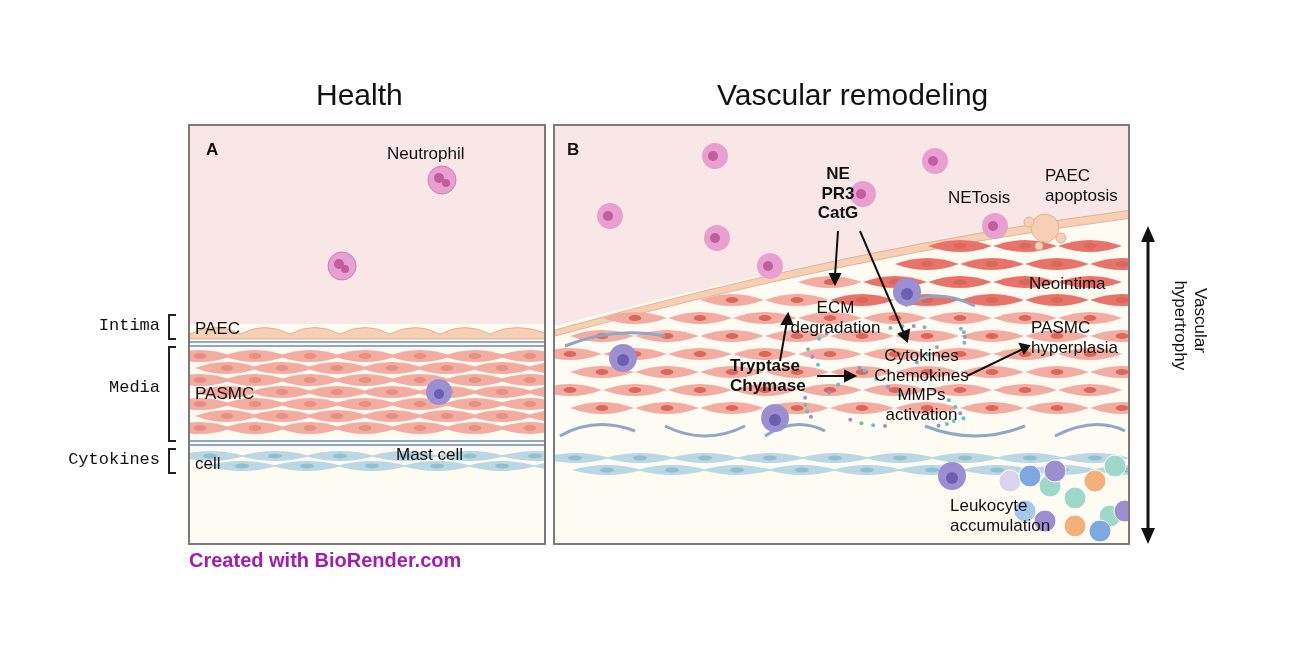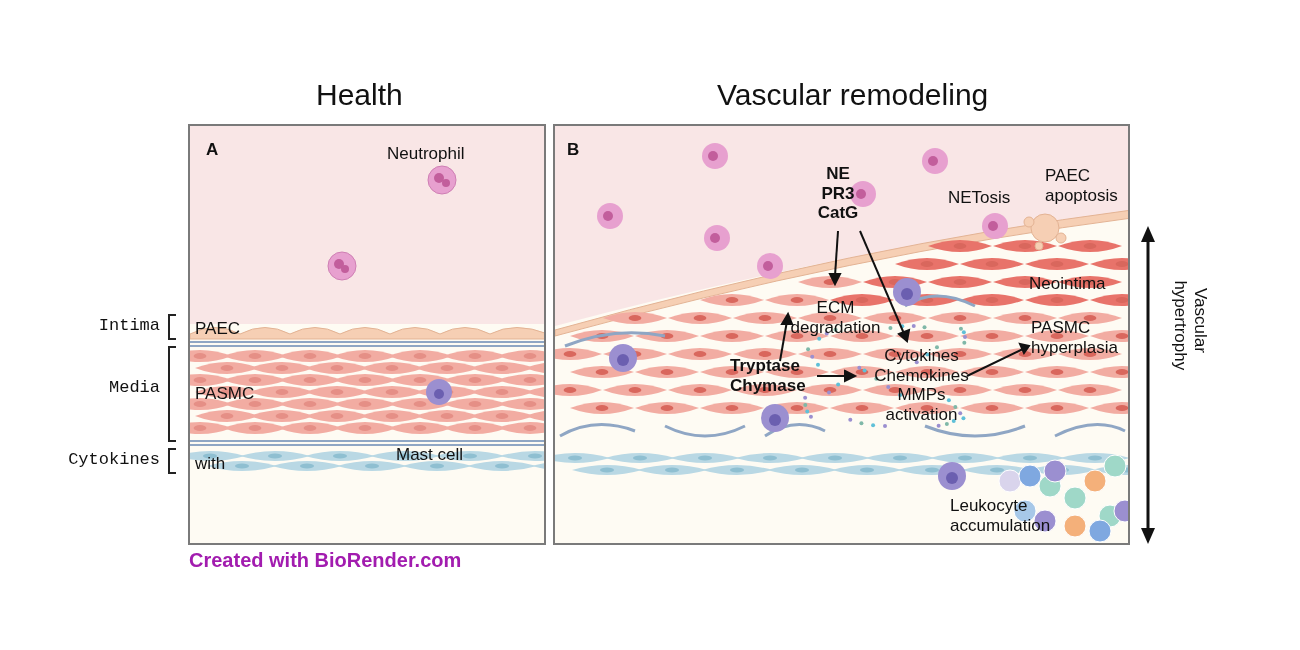--- a/index.html
+++ b/index.html
@@ -170,21 +170,21 @@
     <g>
         <circle cx="249" cy="266" r="13" fill="#9b8fd0"></circle>
         <circle cx="249" cy="268" r="5" fill="#6b5fb0"></circle>
       </g>
   </svg>
   <div class="lbl bold" style="left:16px;top:14px;">A</div>
   <div class="lbl" style="left:197px;top:18px;text-align:right;">Neutrophil</div>
   <div class="lbl" style="left:5px;top:193px;">PAEC</div>
   <div class="lbl" style="left:5px;top:258px;">PASMC</div>
   <div class="lbl" style="left:206px;top:283px;margin-top:36px;">Mast cell</div>
-  <div class="lbl" style="left:5px;top:328px;">with</div>
+  <div class="lbl" style="left:5px;top:328px;">cell</div>
 </div>
 
 <div class="side" style="left:80px;top:316px;width:80px;">Intima</div>
 <div class="bracket" style="left:168px;top:314px;height:26px;"></div>
 <div class="side" style="left:80px;top:378px;width:80px;">Media</div>
 <div class="bracket" style="left:168px;top:346px;height:96px;"></div>
 <div class="side" style="left:40px;top:450px;width:120px;">Cytokines</div>
 <div class="bracket" style="left:168px;top:448px;height:26px;"></div>
 
 <div class="panel" style="left:553px;top:124px;width:577px;height:421px;">

